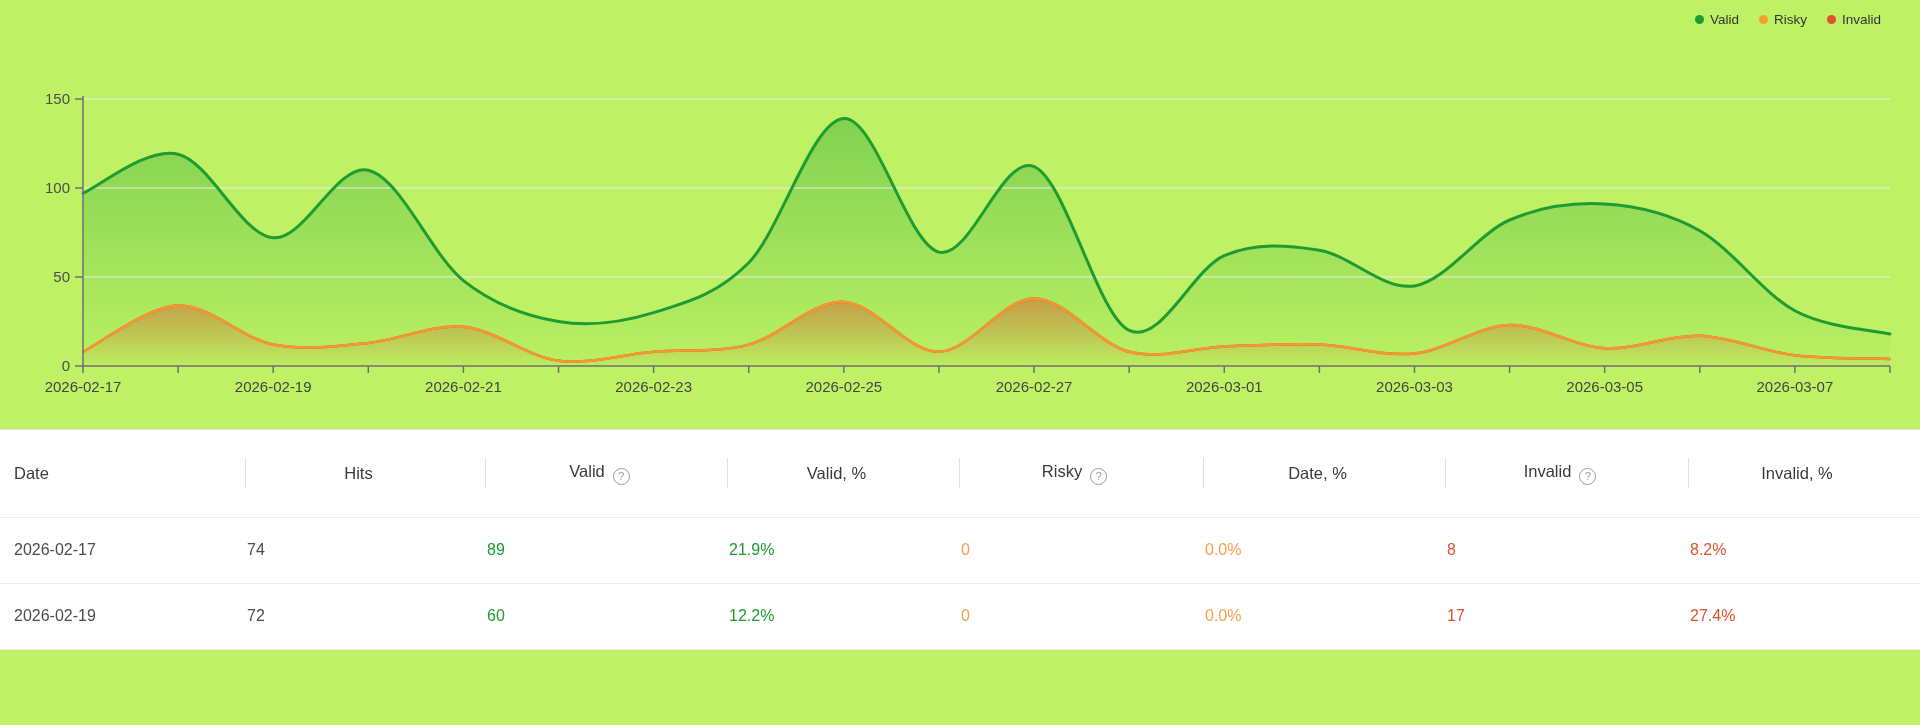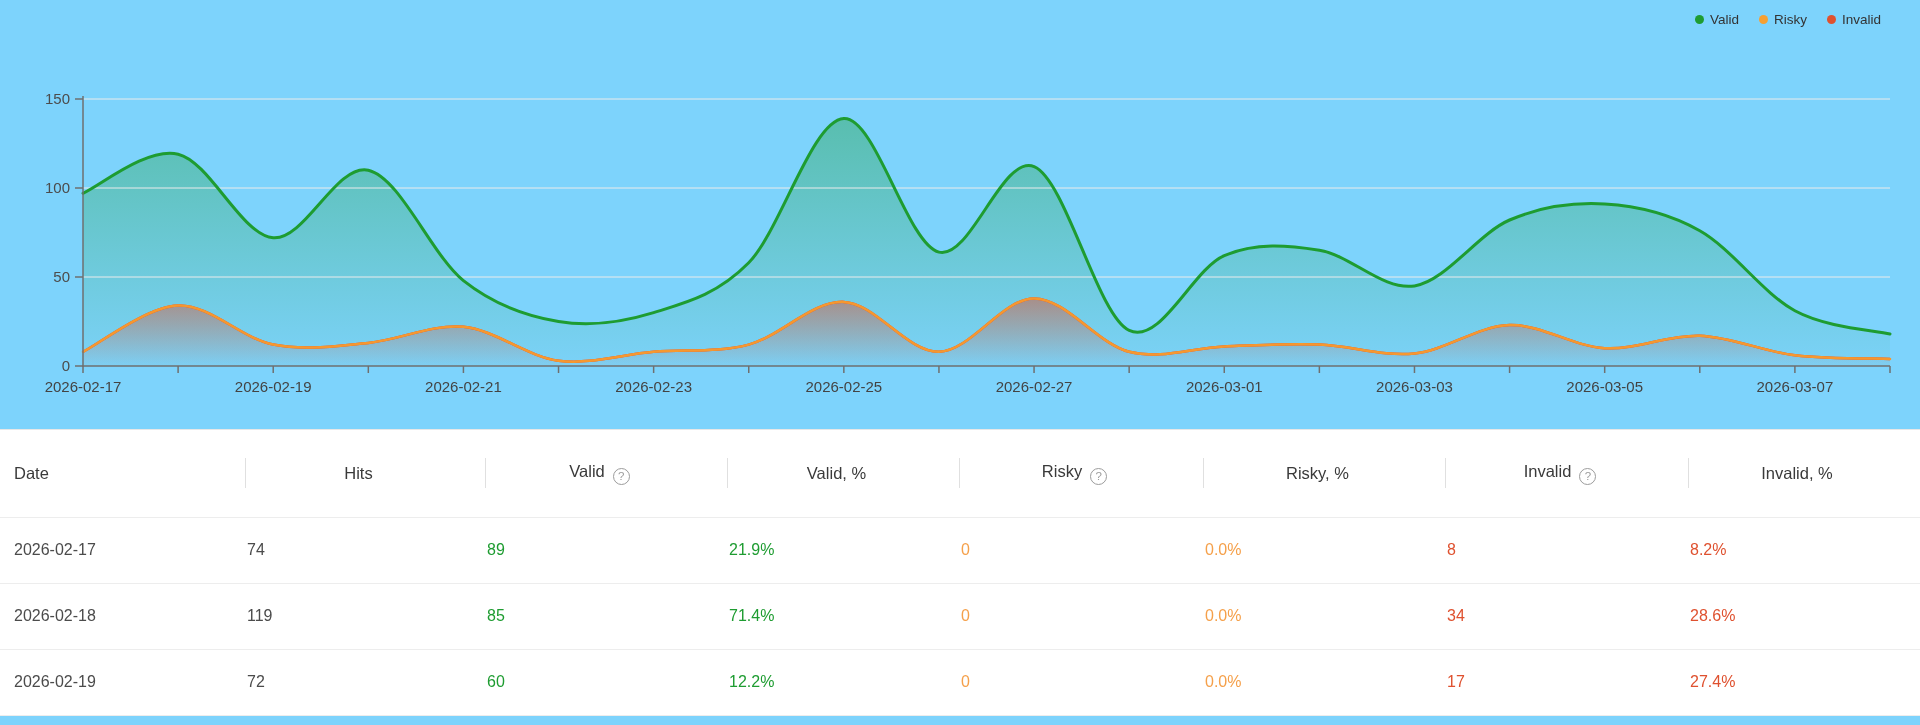--- a/index.html
+++ b/index.html
@@ -1,17 +1,17 @@
 <!DOCTYPE html>
 <html style="--valid: #1E9C31; --risky-text: #F5A04A; --invalid: #DF512F;"><head>
 <meta charset="utf-8">
 <style>
   html,body{margin:0;padding:0;background:#fff;}
   .page{
-    position:relative;width:1920px;height:725px;overflow:hidden;background:#7dd3fc;
+    position:relative;width:1920px;height:725px;overflow:hidden;background:#bef264;
     font-family:"Liberation Sans",sans-serif;color:#3d3d3d;
   }
   
   .legend{position:absolute;top:12px;right:39px;display:flex;gap:20px;align-items:center;z-index:2;}
   .legend-item{display:flex;align-items:center;gap:6px;cursor:pointer;}
   .legend-item .dot{width:9px;height:9px;border-radius:50%;display:inline-block;}
   .legend-item .lbl{font-size:13.5px;color:#333;}
   
   #chart{position:absolute;top:0;left:0;display:block;}
   
@@ -132,45 +132,35 @@
           <col style="width:243px">
           <col style="width:231px">
       </colgroup>
       <thead>
         <tr>
           <th><span>Date</span></th>
           <th><span>Hits</span></th>
           <th><span>Valid</span><span class="help">?</span></th>
           <th><span>Valid, %</span></th>
           <th><span>Risky</span><span class="help">?</span></th>
-          <th><span>Risky, %</span></th>
+          <th><span>Date, %</span></th>
           <th><span>Invalid</span><span class="help">?</span></th>
           <th><span>Invalid, %</span></th>
         </tr>
       </thead>
       <tbody>
         <tr>
           <td class="c-date">2026-02-17</td>
           <td class="c-hits">74</td>
           <td class="c-valid">89</td>
           <td class="c-valid">21.9%</td>
           <td class="c-risky">0</td>
           <td class="c-risky">0.0%</td>
           <td class="c-invalid">8</td>
           <td class="c-invalid">8.2%</td>
-        </tr>
-        <tr>
-          <td class="c-date">2026-02-18</td>
-          <td class="c-hits">119</td>
-          <td class="c-valid">85</td>
-          <td class="c-valid">71.4%</td>
-          <td class="c-risky">0</td>
-          <td class="c-risky">0.0%</td>
-          <td class="c-invalid">34</td>
-          <td class="c-invalid">28.6%</td>
         </tr>
         <tr>
           <td class="c-date">2026-02-19</td>
           <td class="c-hits">72</td>
           <td class="c-valid">60</td>
           <td class="c-valid">12.2%</td>
           <td class="c-risky">0</td>
           <td class="c-risky">0.0%</td>
           <td class="c-invalid">17</td>
           <td class="c-invalid">27.4%</td>

